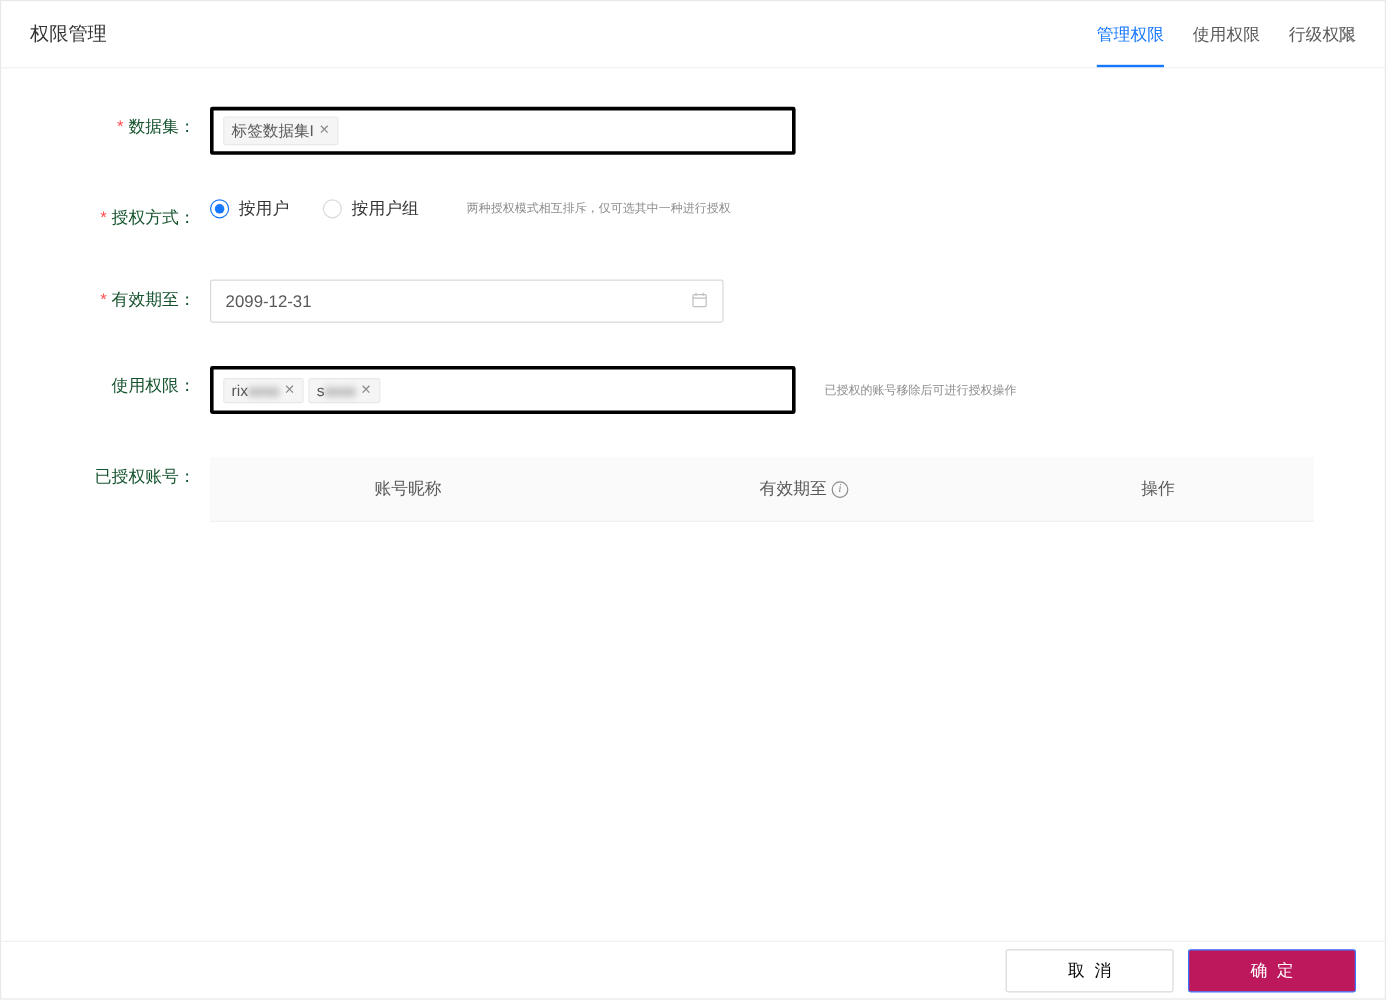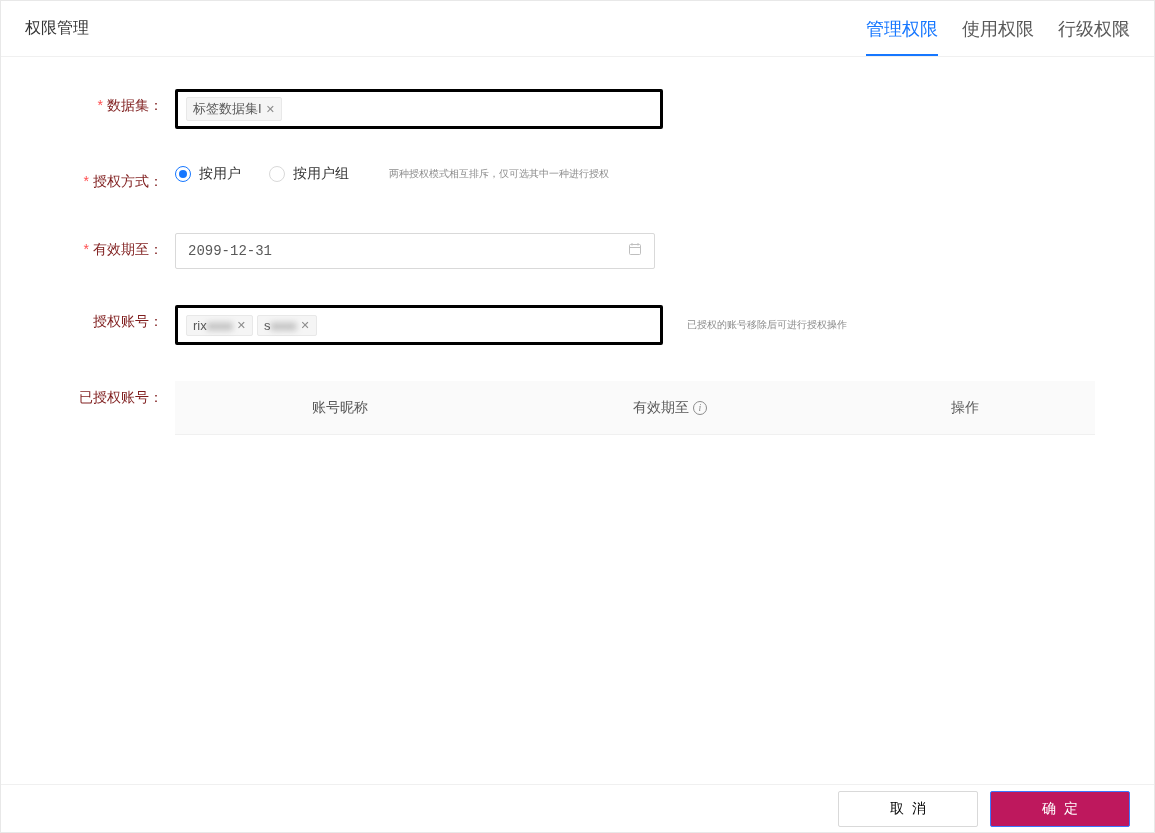--- a/index.html
+++ b/index.html
@@ -32,21 +32,21 @@
       gap: 24px;
       height: 100%;
       align-items: center;
     }
     .tab {
       height: 100%;
       display: flex;
       align-items: center;
       cursor: pointer;
       color: #595959;
-      font-size: 18px;
+      font-size: 14px;
       position: relative;
     }
     .tab.active {
       color: #1677ff;
     }
     .tab.active::after {
       content: "";
       position: absolute;
       bottom: 0;
       left: 0;
@@ -69,21 +69,21 @@
     }
     .form-row {
       display: flex;
       align-items: flex-start;
       margin-bottom: 36px;
     }
     .label {
       width: 150px;
       text-align: right;
       padding-right: 12px;
-      color: #7f1d1d;
+      color: #14532d;
       font-size: 14px;
       line-height: 32px;
       flex-shrink: 0;
     }
     .required::before {
       content: "*";
       color: #ff4d4f;
       margin-right: 4px;
     }
     .field { flex: 1; display: flex; align-items: center; }
@@ -123,26 +123,25 @@
       display: inline-block;
     }
     .radio.checked { border-color: #1677ff; }
     .radio.checked::after {
       content: ""; position: absolute;
       top: 3px; left: 3px; width: 8px; height: 8px;
       border-radius: 50%; background: #1677ff;
     }
     .hint { color: #8c8c8c; margin-left: 40px; font-size: 10px; }
     .date-input {
-      width: 480px; height: 36px;
+      width: 428px; height: 36px;
       border: 1px solid #d9d9d9; border-radius: 2px;
       padding: 0 12px;
       display: flex; align-items: center; justify-content: space-between;
       color: #595959;
-      font-family: Liberation Mono, monospace;
     }
     .calendar-icon { color: #bfbfbf; }
     .calendar-icon svg { width: 14px; height: 14px; }
     .table-wrap { width: 920px; }
     .table { width: 100%; }
     .thead {
       display: flex;
       background: #fafafa;
       height: 54px;
       align-items: center;
@@ -275,21 +274,21 @@
               <line x1="1.5" y1="5.5" x2="12.5" y2="5.5"></line>
               <line x1="4" y1="1" x2="4" y2="3.5"></line>
               <line x1="10" y1="1" x2="10" y2="3.5"></line>
             </svg>
         </span>
       </div>
     </div>
   </div>
 
   <div class="form-row">
-    <div class="label">授权账号：</div>
+    <div class="label">使用权限：</div>
     <div class="field">
       <div class="tag-box">
         <span class="tag">
           <span><span>rix</span><span class="blur">xxxx</span></span>
           <span class="tag-close">✕</span>
         </span>
         <span class="tag">
           <span><span>s</span><span class="blur">xxxx</span></span>
           <span class="tag-close">✕</span>
         </span>

